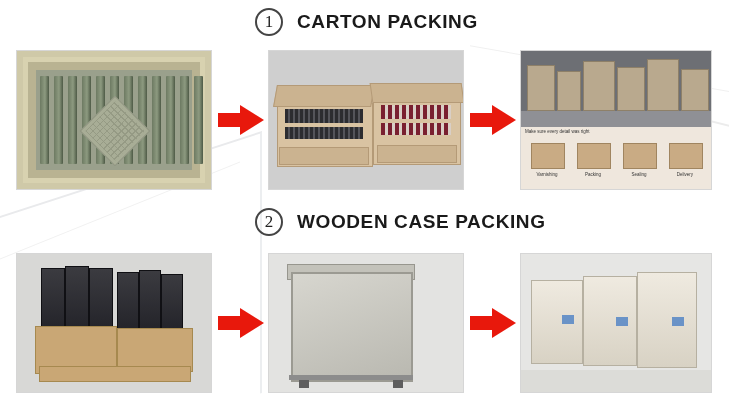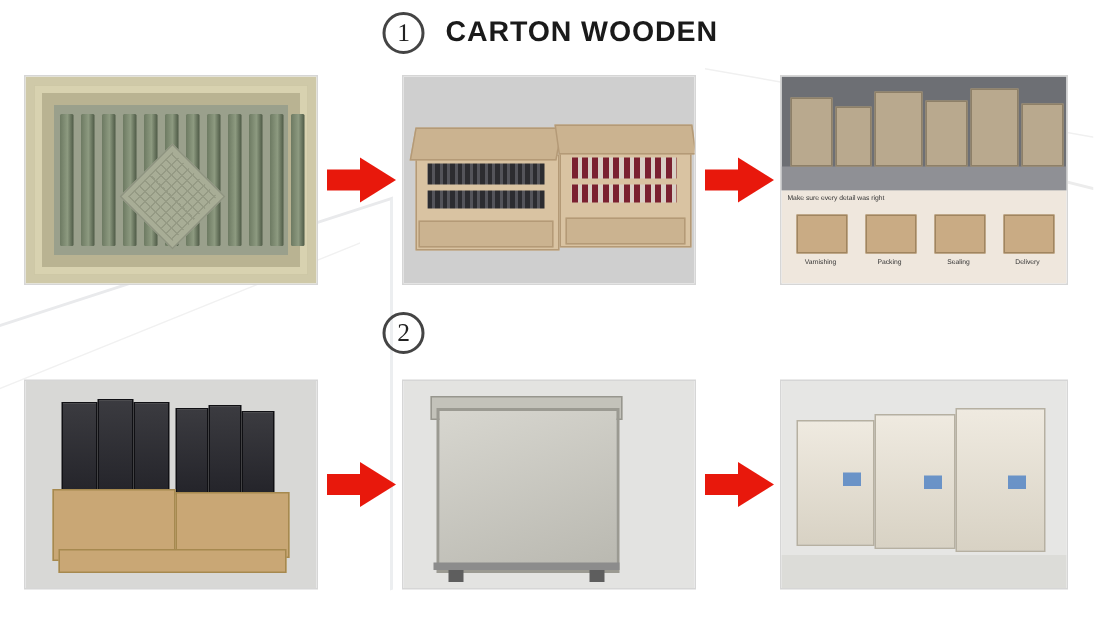--- a/index.html
+++ b/index.html
@@ -190,21 +190,21 @@
 
 <div id="page">
 
   <div class="bg-swoosh sw1"></div>
   <div class="bg-swoosh sw2"></div>
   <div class="bg-swoosh sw3"></div>
   <div class="bg-swoosh sw4"></div>
 
   <div class="heading" style="left:255px; top:8px;">
     <div class="badge">1</div>
-    <div class="heading-text">CARTON WOODEN</div>
+    <div class="heading-text">CARTON PACKING</div>
   </div>
 
   <div class="photo" style="left:16px; top:50px; width:196px; height:140px;">
     <div class="p1-bg"></div>
     <div class="p1-tray">
       <div class="p1-inner">
         <div class="p1-fin" style="left:4px;"></div>
         <div class="p1-fin" style="left:18px;"></div>
         <div class="p1-fin" style="left:32px;"></div>
         <div class="p1-fin" style="left:46px;"></div>
@@ -278,20 +278,21 @@
       <div class="p3-cell" style="left:142px;">
         <div class="p3-cellbox"></div>
         <div class="p3-celllabel">Delivery</div>
       </div>
     </div>
     <span class="sr">Warehouse pallets photo above a four-step packing process strip</span>
   </div>
 
   <div class="heading" style="left:255px; top:208px;">
     <div class="badge">2</div>
+    <div class="heading-text">WOODEN CASE PACKING</div>
   </div>
 
   <div class="photo" style="left:16px; top:253px; width:196px; height:140px;">
     <div class="p4-bg"></div>
     <div class="p4-plate" style="left:24px; top:14px; width:22px; height:60px;"></div>
     <div class="p4-plate" style="left:48px; top:12px; width:22px; height:62px;"></div>
     <div class="p4-plate" style="left:72px; top:14px; width:22px; height:60px;"></div>
     <div class="p4-plate" style="left:100px; top:18px; width:20px; height:56px;"></div>
     <div class="p4-plate" style="left:122px; top:16px; width:20px; height:58px;"></div>
     <div class="p4-plate" style="left:144px; top:20px; width:20px; height:54px;"></div>

